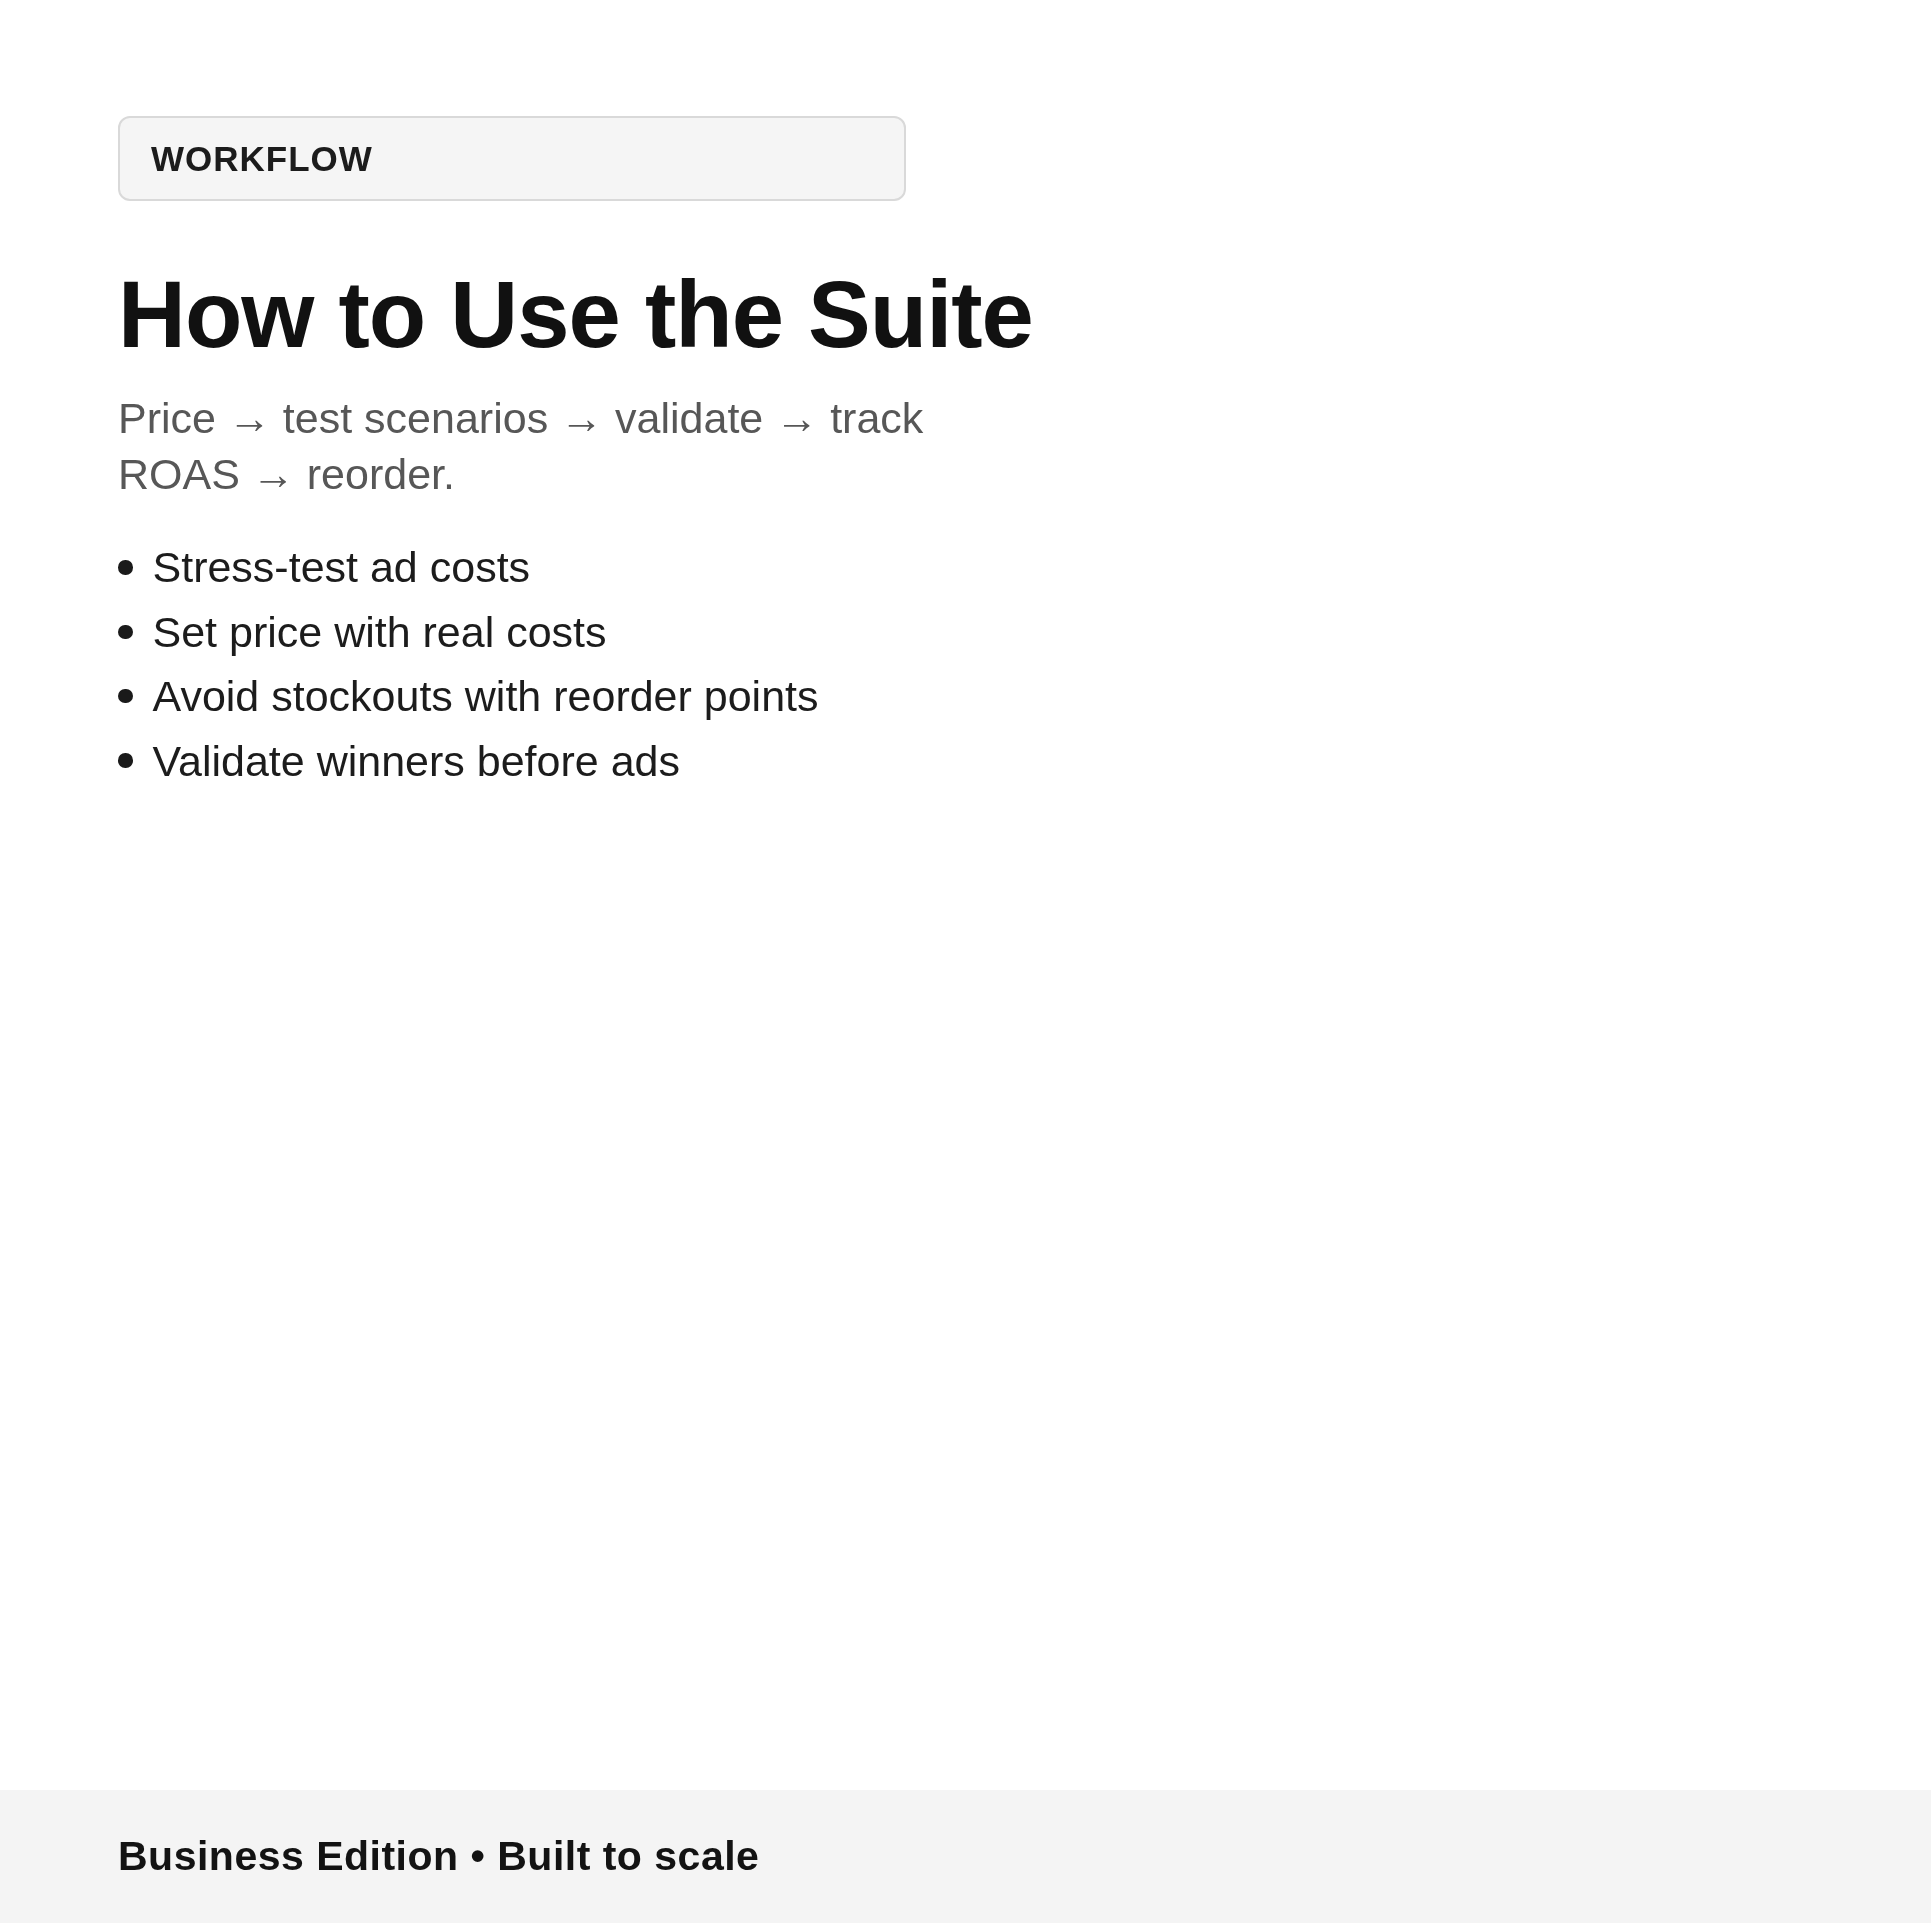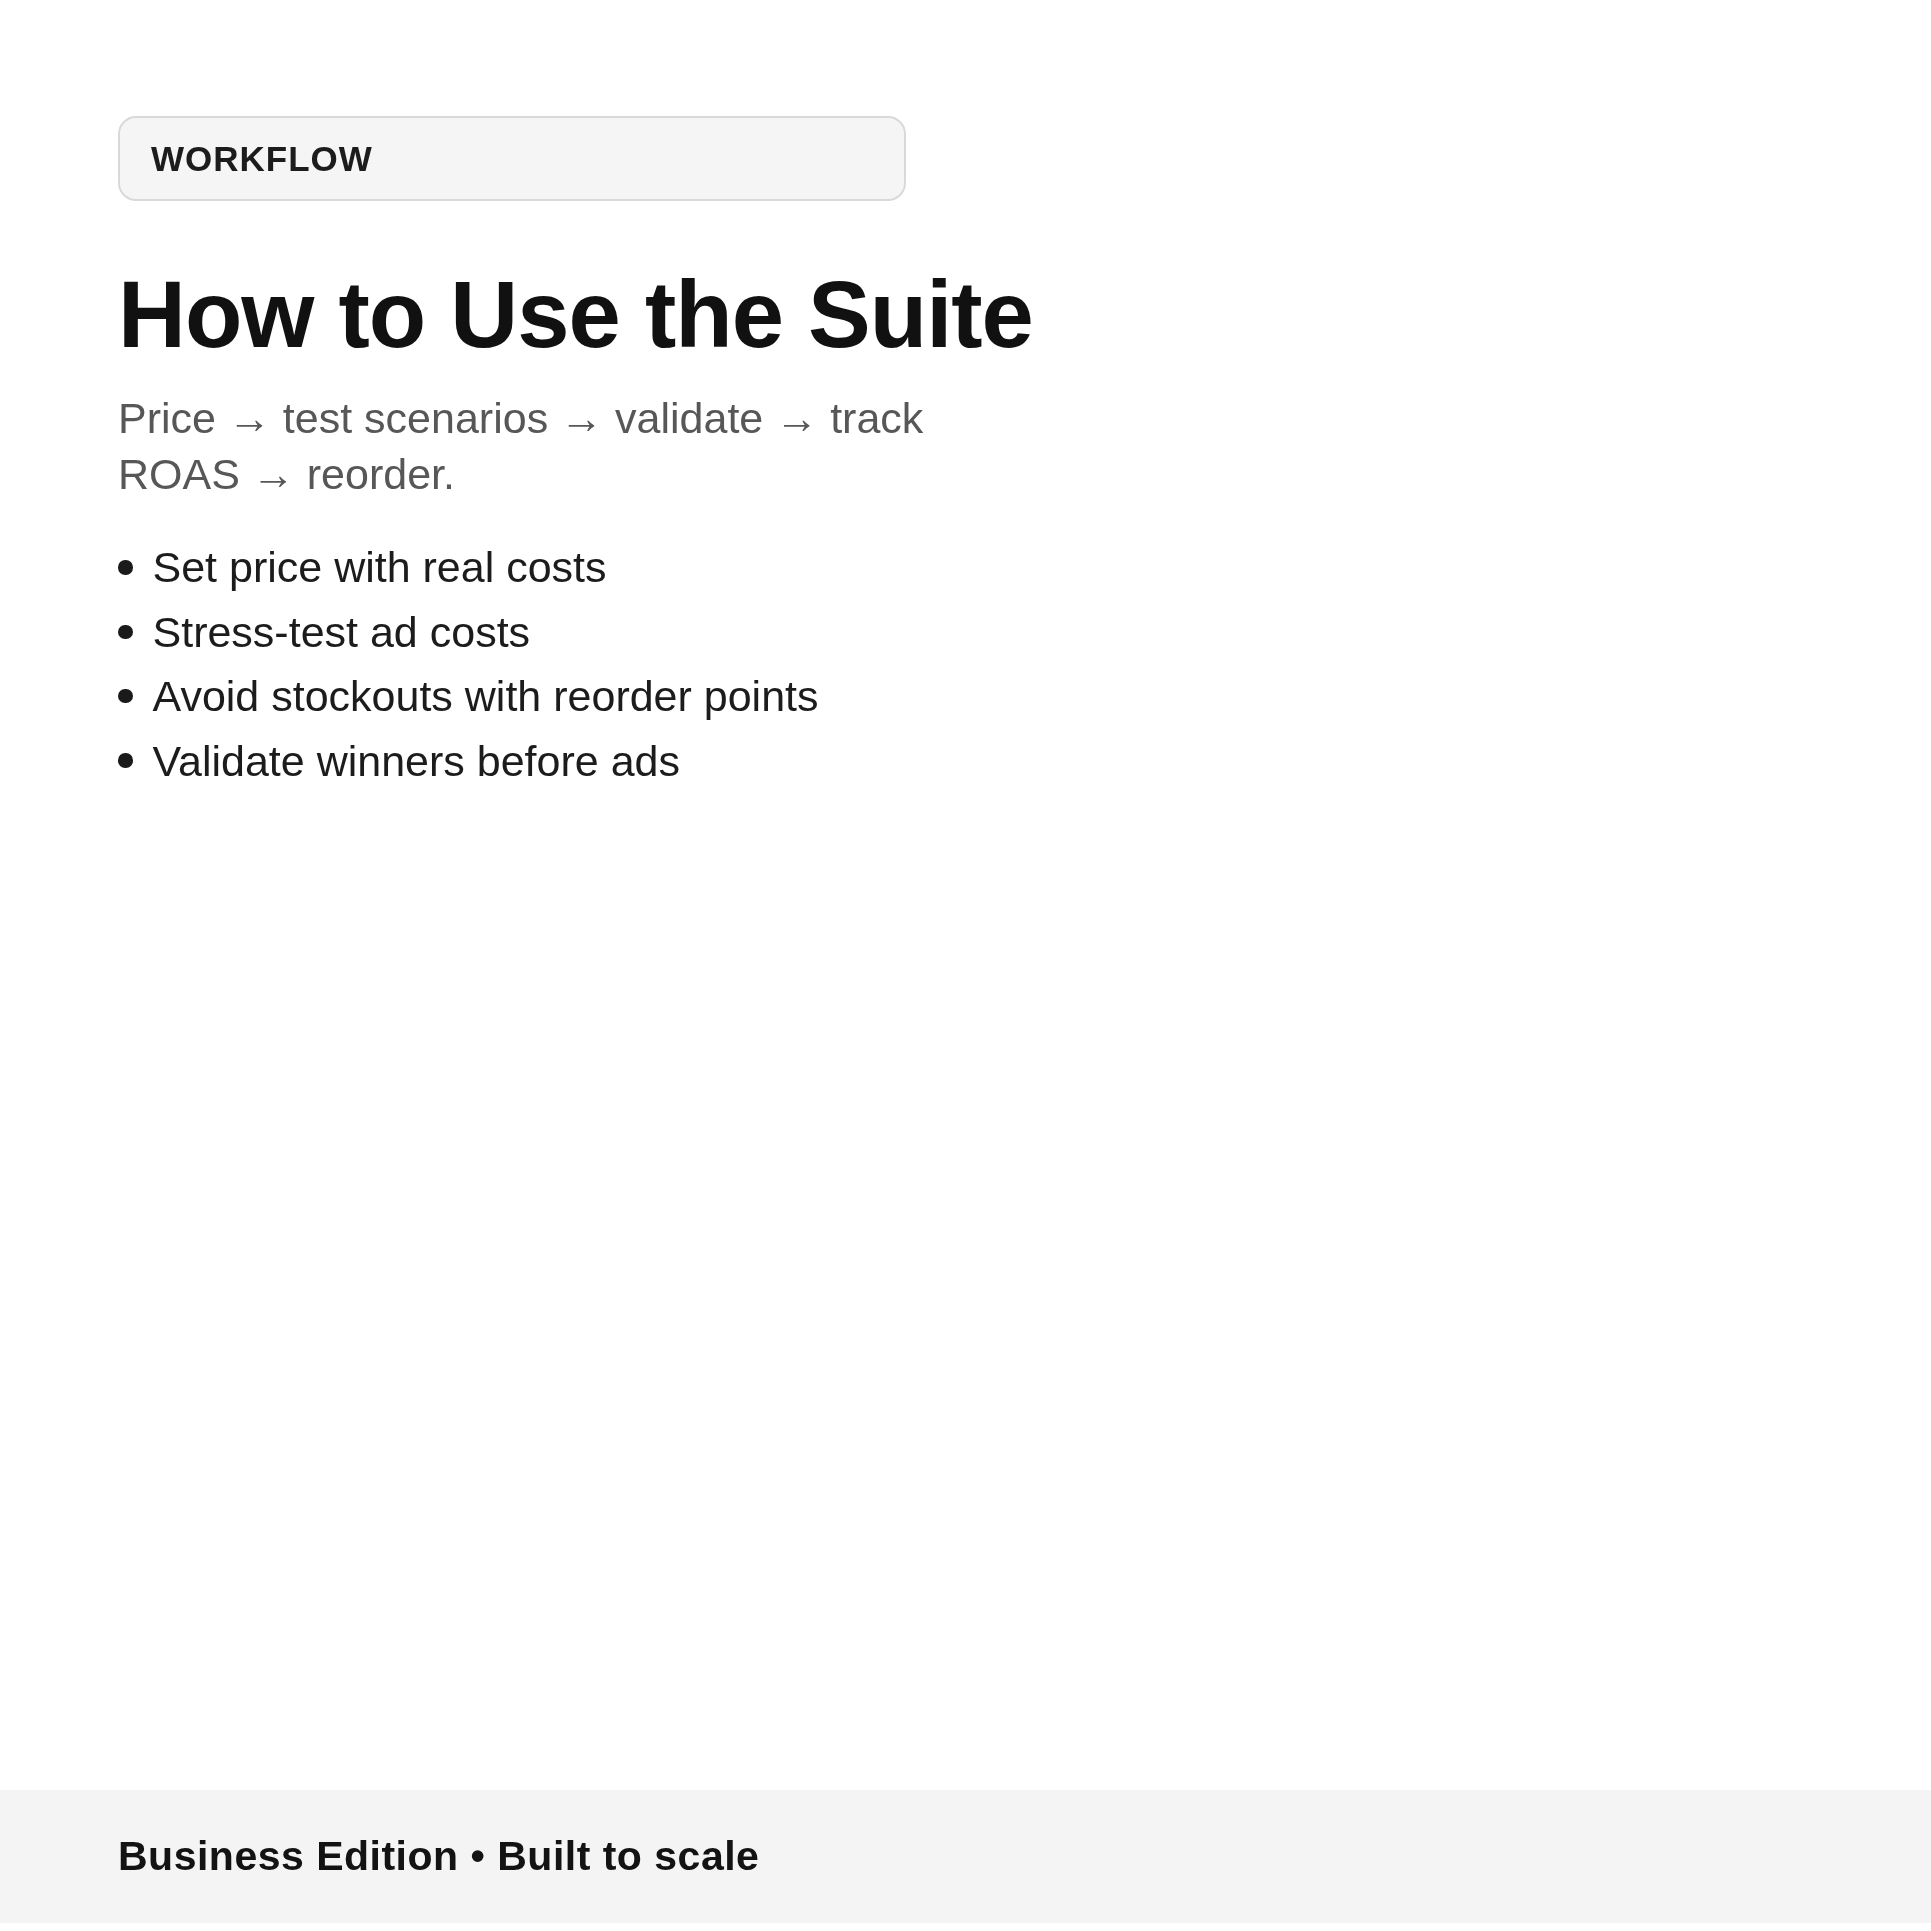--- a/index.html
+++ b/index.html
@@ -27,21 +27,21 @@
     position:relative;
   }
   .content{
     padding:116px 118px 0 118px;
   }
   .badge{
     width:788px;
     height:85px;
     background:var(--badge-bg);
     border:2.9px solid var(--badge-border);
-    border-radius:18px;
+    border-radius:12px;
     display:flex;
     align-items:center;
     padding-left:31px;
   }
   .badge-label{
     font-size:35px;
     font-weight:700;
     letter-spacing:1px;
     color:var(--badge-text);
   }
@@ -110,25 +110,25 @@
     <h1 class="title">How to Use the Suite</h1>
 
     <p class="subtitle">
       <span class="line">Price → test scenarios → validate → track</span>
       <span class="line">ROAS → reorder.</span>
     </p>
 
     <ul class="bullet-list">
       <li>
         <span class="dot"></span>
-        <span>Set price with real costs</span>
+        <span>Stress-test ad costs</span>
       </li>
       <li>
         <span class="dot"></span>
-        <span>Stress-test ad costs</span>
+        <span>Set price with real costs</span>
       </li>
       <li>
         <span class="dot"></span>
         <span>Avoid stockouts with reorder points</span>
       </li>
       <li>
         <span class="dot"></span>
         <span>Validate winners before ads</span>
       </li>
     </ul>

